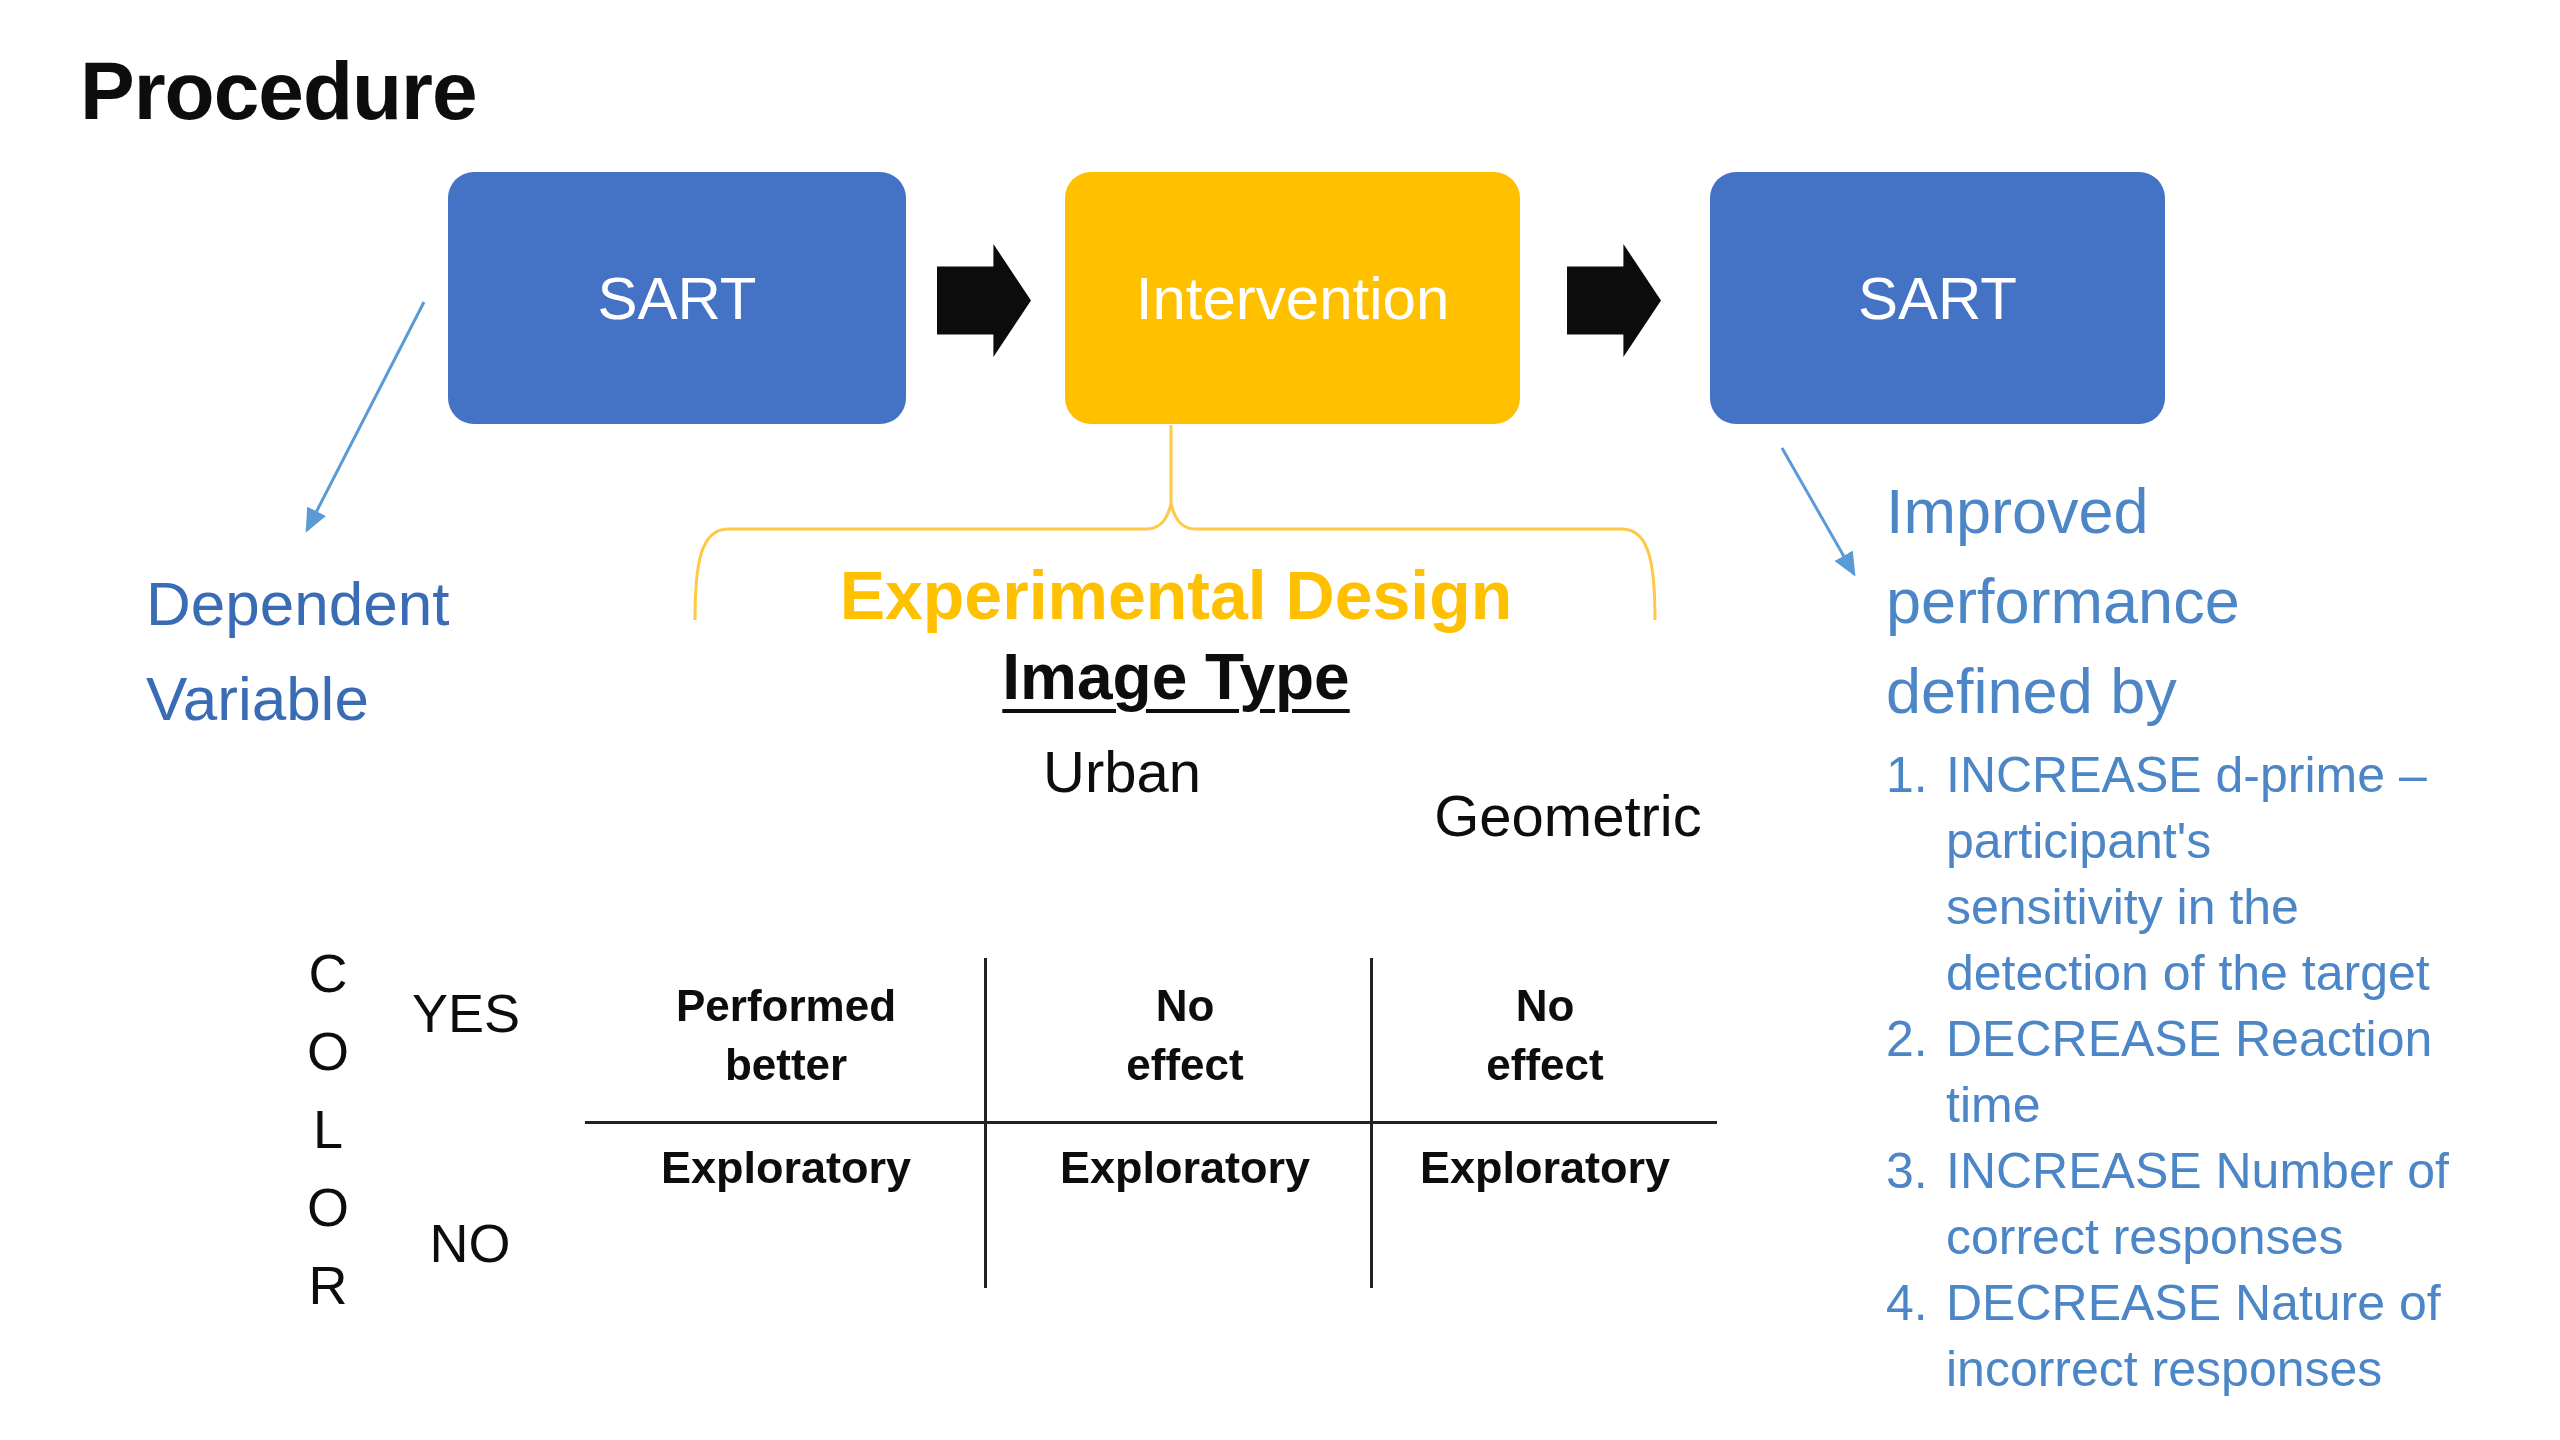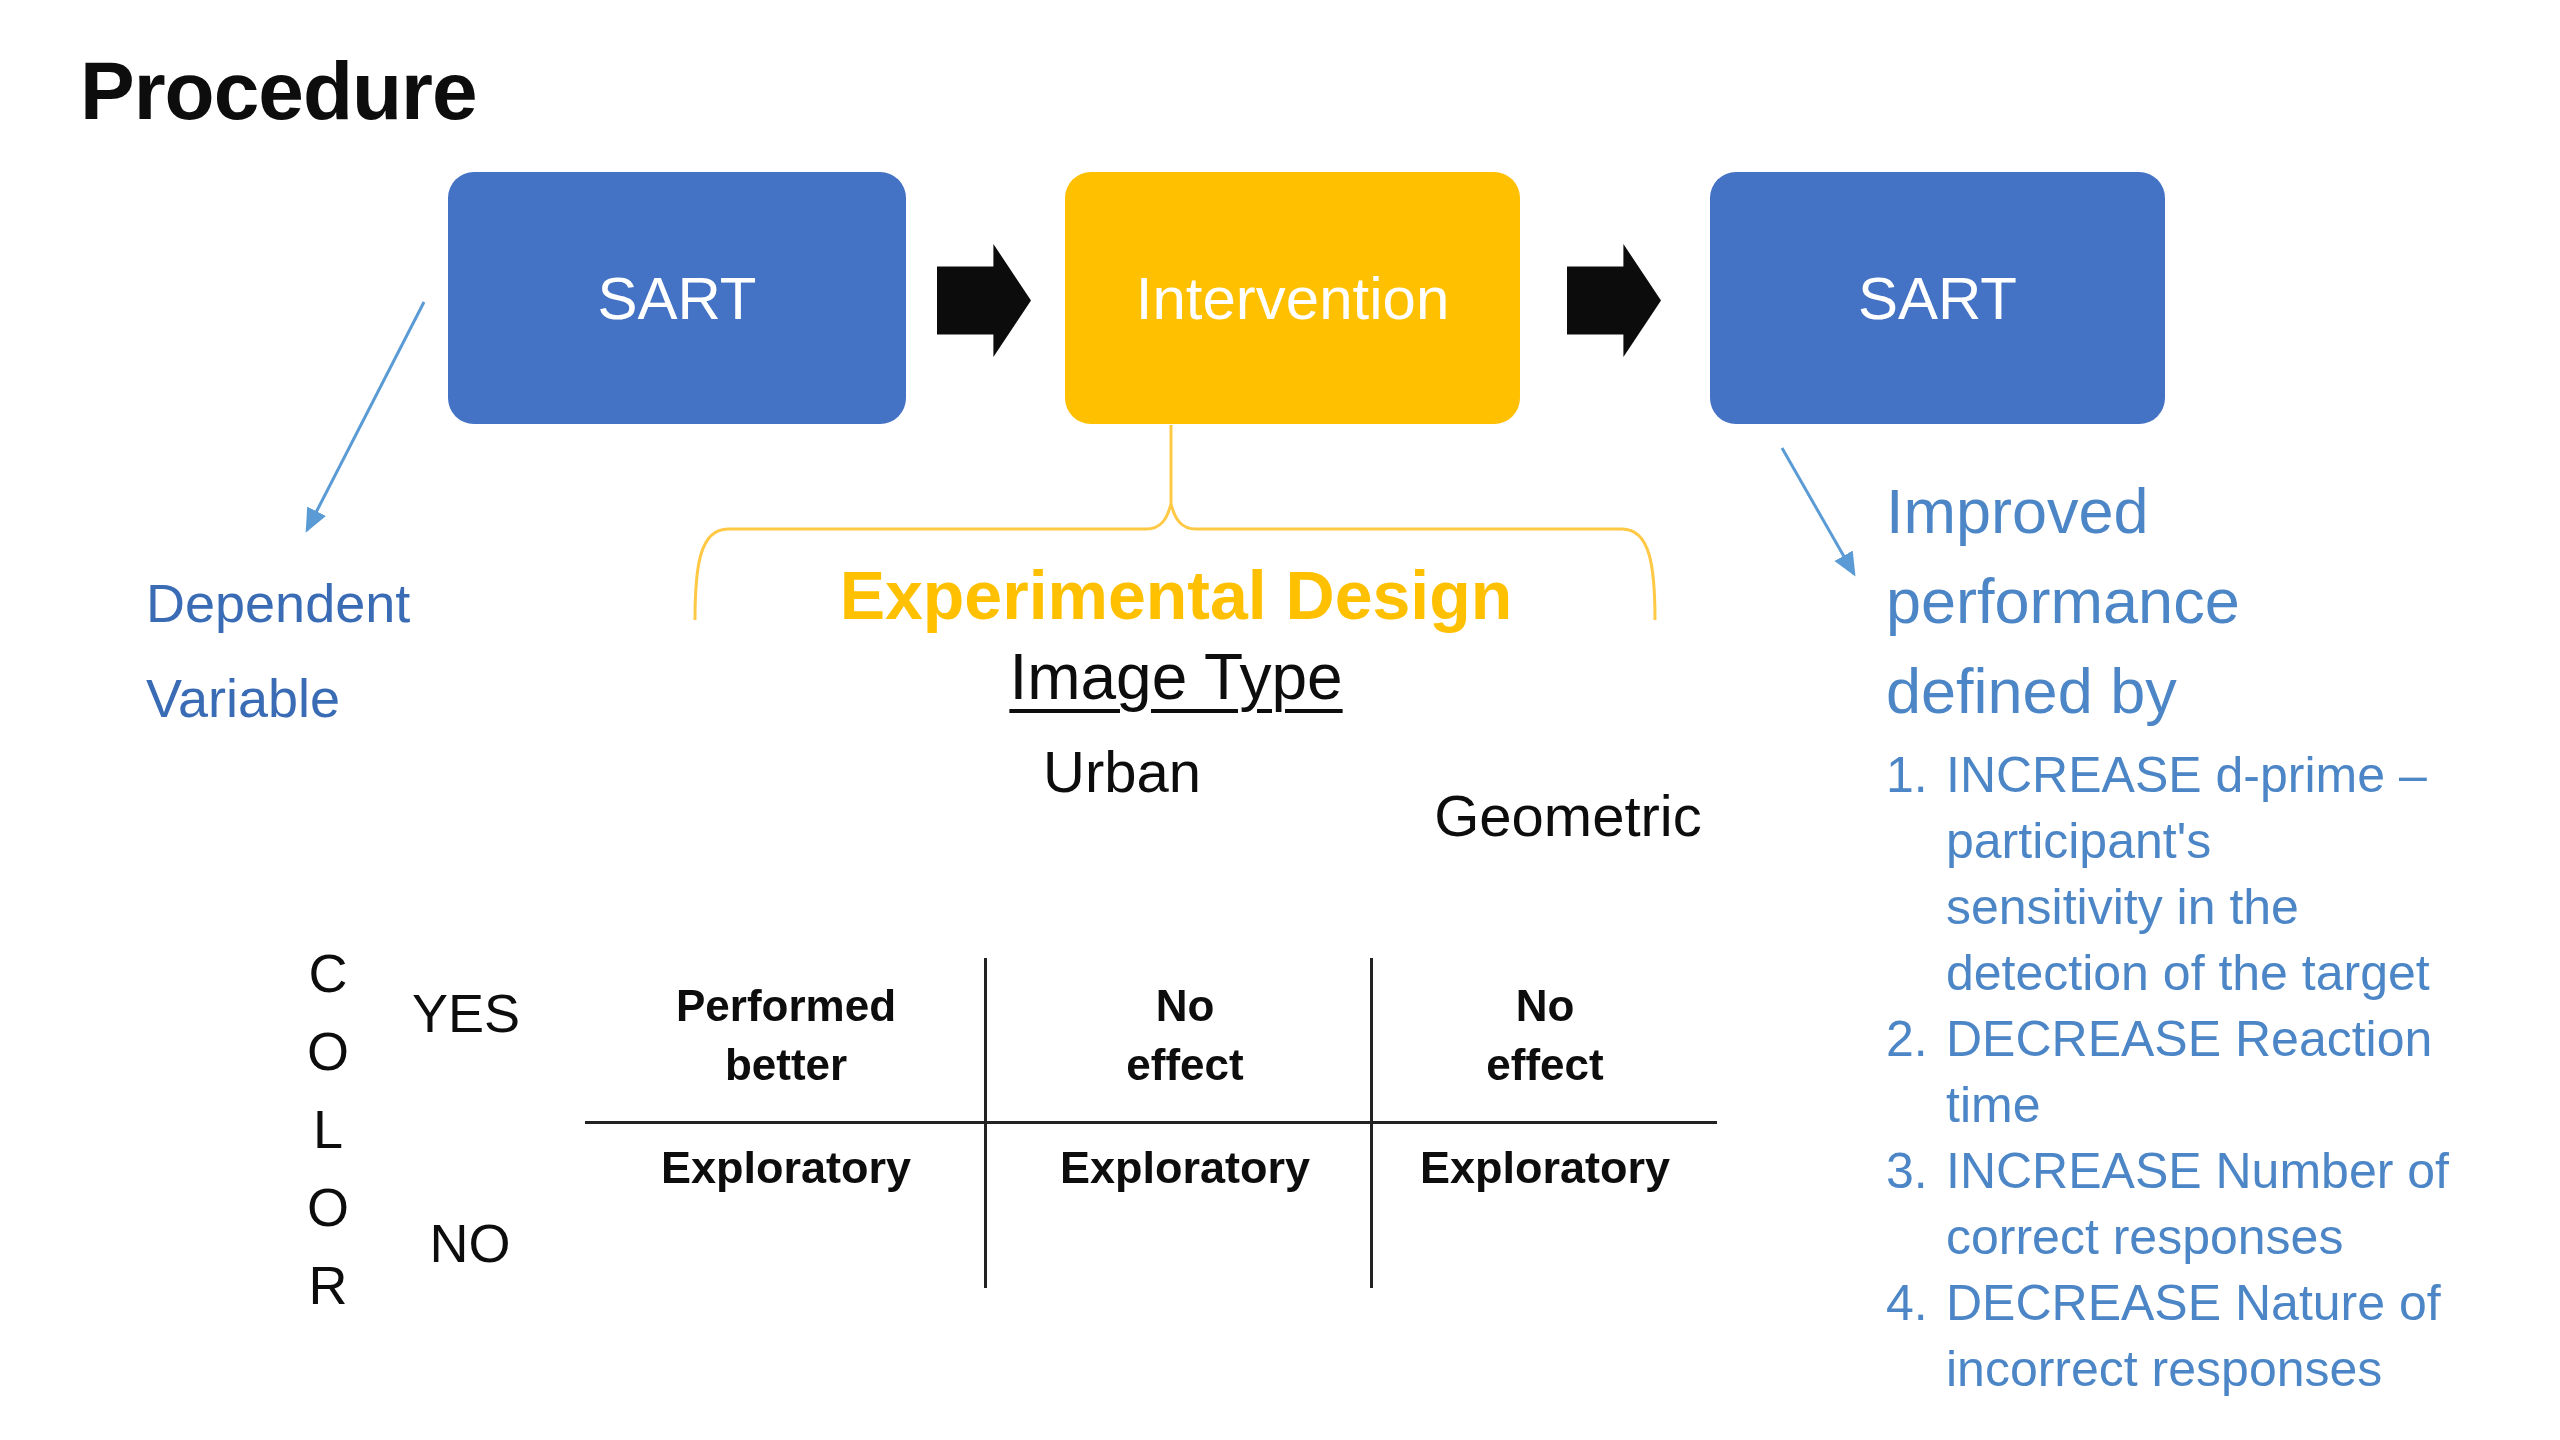--- a/index.html
+++ b/index.html
@@ -16,24 +16,24 @@
   .box2{left:1065px;width:455px;background:var(--gold,#FFC000);}
   .box3{left:1710px;width:455px;background:var(--box_blue,#4472C4);}
 
   .block-arrow{position:absolute;top:244px;width:94px;height:113px;background:var(--ink,#0c0c0c);
     clip-path:polygon(0% 20%,60% 20%,60% 0%,100% 50%,60% 100%,60% 80%,0% 80%);}
   .arrow1{left:937px;}
   .arrow2{left:1567px;}
 
   svg.overlay{position:absolute;left:0;top:0;width:2560px;height:1440px;pointer-events:none;}
 
-  .dep-label{position:absolute;left:146px;top:556px;font-size:54px;line-height:95px;color:var(--label_blue,#3A6BB5);}
+  .dep-label{position:absolute;left:146px;top:556px;font-size:62px;line-height:95px;color:var(--label_blue,#3A6BB5);}
 
   .exp-title{position:absolute;left:820px;width:712px;top:556px;text-align:center;font-size:68px;font-weight:700;color:var(--gold,#FFC000);}
-  .image-type{position:absolute;left:900px;width:552px;top:640px;text-align:center;font-size:64px;color:#0d0d0d;}
+  .image-type{position:absolute;left:900px;width:552px;top:640px;text-align:center;font-size:64px;color:#0d0d0d;font-weight:bold;}
   .image-type span{text-decoration:underline;text-decoration-thickness:4px;text-underline-offset:10px;}
 
   .col-header{position:absolute;top:738px;width:400px;text-align:center;font-size:58px;color:#0d0d0d;}
   .col-nature{left:521px;}
   .col-urban{left:922px;text-align:center;}
   .col-geometric{left:1368px;margin-top:44px;}
 
   .color-axis{position:absolute;left:296px;top:934px;width:64px;text-align:center;font-size:54px;line-height:78px;color:#0d0d0d;}
   .row-label{position:absolute;width:140px;text-align:center;font-size:54px;color:#0d0d0d;}
   .row-yes{left:396px;top:982px;}

